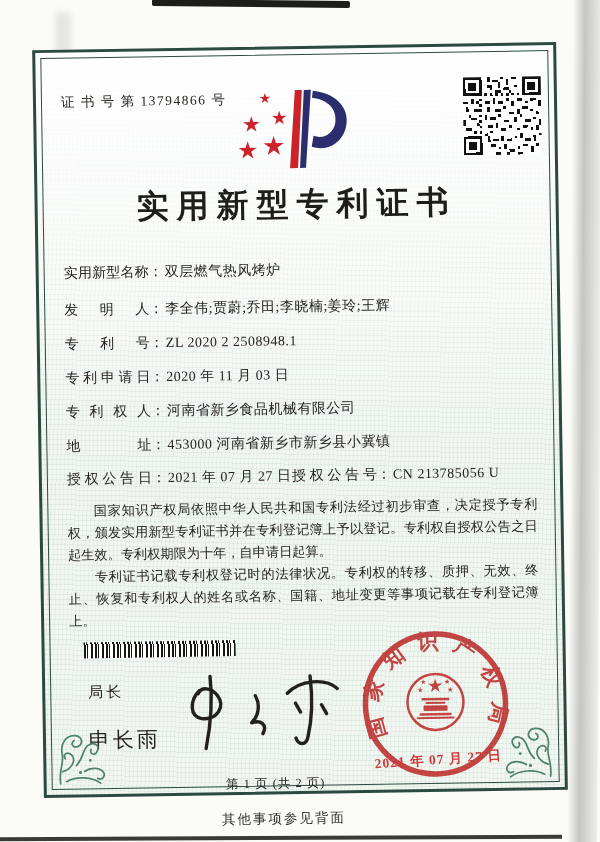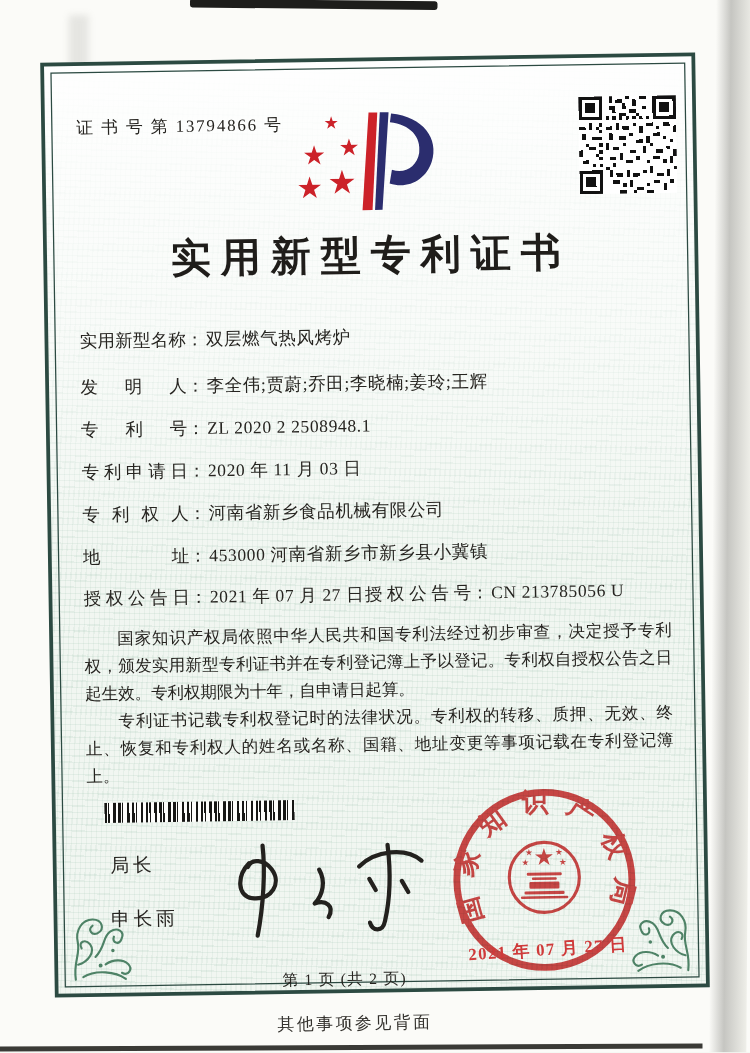--- a/index.html
+++ b/index.html
@@ -35,21 +35,21 @@
   .flabel{display:inline-block;width:85px;text-align:justify;text-align-last:justify;vertical-align:bottom;}
   .fcolon{display:inline-block;margin-right:2px;}
   .fvalue{letter-spacing:.5px;}
   .pair2{position:absolute;left:225px;top:0;}
   .notice{position:absolute;left:25px;right:23px;top:448px;font-size:13.2px;line-height:22px;
     text-align:justify;}
   .notice p{margin:0;text-indent:2em;}
   .barcode{position:absolute;left:39px;top:590px;width:152px;height:16px;
     background:repeating-linear-gradient(90deg,#161614 0 2px,#fdfdfb 2px 3px,#161614 3px 4px,#fdfdfb 4px 7px,#161614 7px 9px,#fdfdfb 9px 11px);}
   .signer-role{position:absolute;left:43px;top:607px;font-size:15px;letter-spacing:3px;margin-top:24px;}
-  .signer-name{position:absolute;left:43px;top:674px;font-size:15px;letter-spacing:3px;}
+  .signer-name{position:absolute;left:43px;top:674px;font-size:21px;letter-spacing:3px;}
   .signature{position:absolute;left:122px;top:618px;width:196px;height:96px;}
   .seal{position:absolute;left:314px;top:581px;width:152px;height:152px;mix-blend-mode:multiply;opacity:.93;}
   .seal-date{position:absolute;left:312px;top:704px;width:160px;text-align:center;
     font-size:13.5px;font-weight:700;color:#cf3a3a;transform:rotate(-3deg);letter-spacing:1px;}
   .page-indicator{position:absolute;left:0;right:60px;top:726px;text-align:center;font-size:12.5px;letter-spacing:1px;}
   .flourish{position:absolute;bottom:9px;width:64px;height:74px;}
   .flourish.left{left:8px;}
   .flourish.right{right:8px;transform:scaleX(-1);}
   .back-note{position:absolute;left:222px;top:810px;font-size:13.5px;letter-spacing:2px;color:#33312d;transform:rotate(-1deg);}
 </style>

